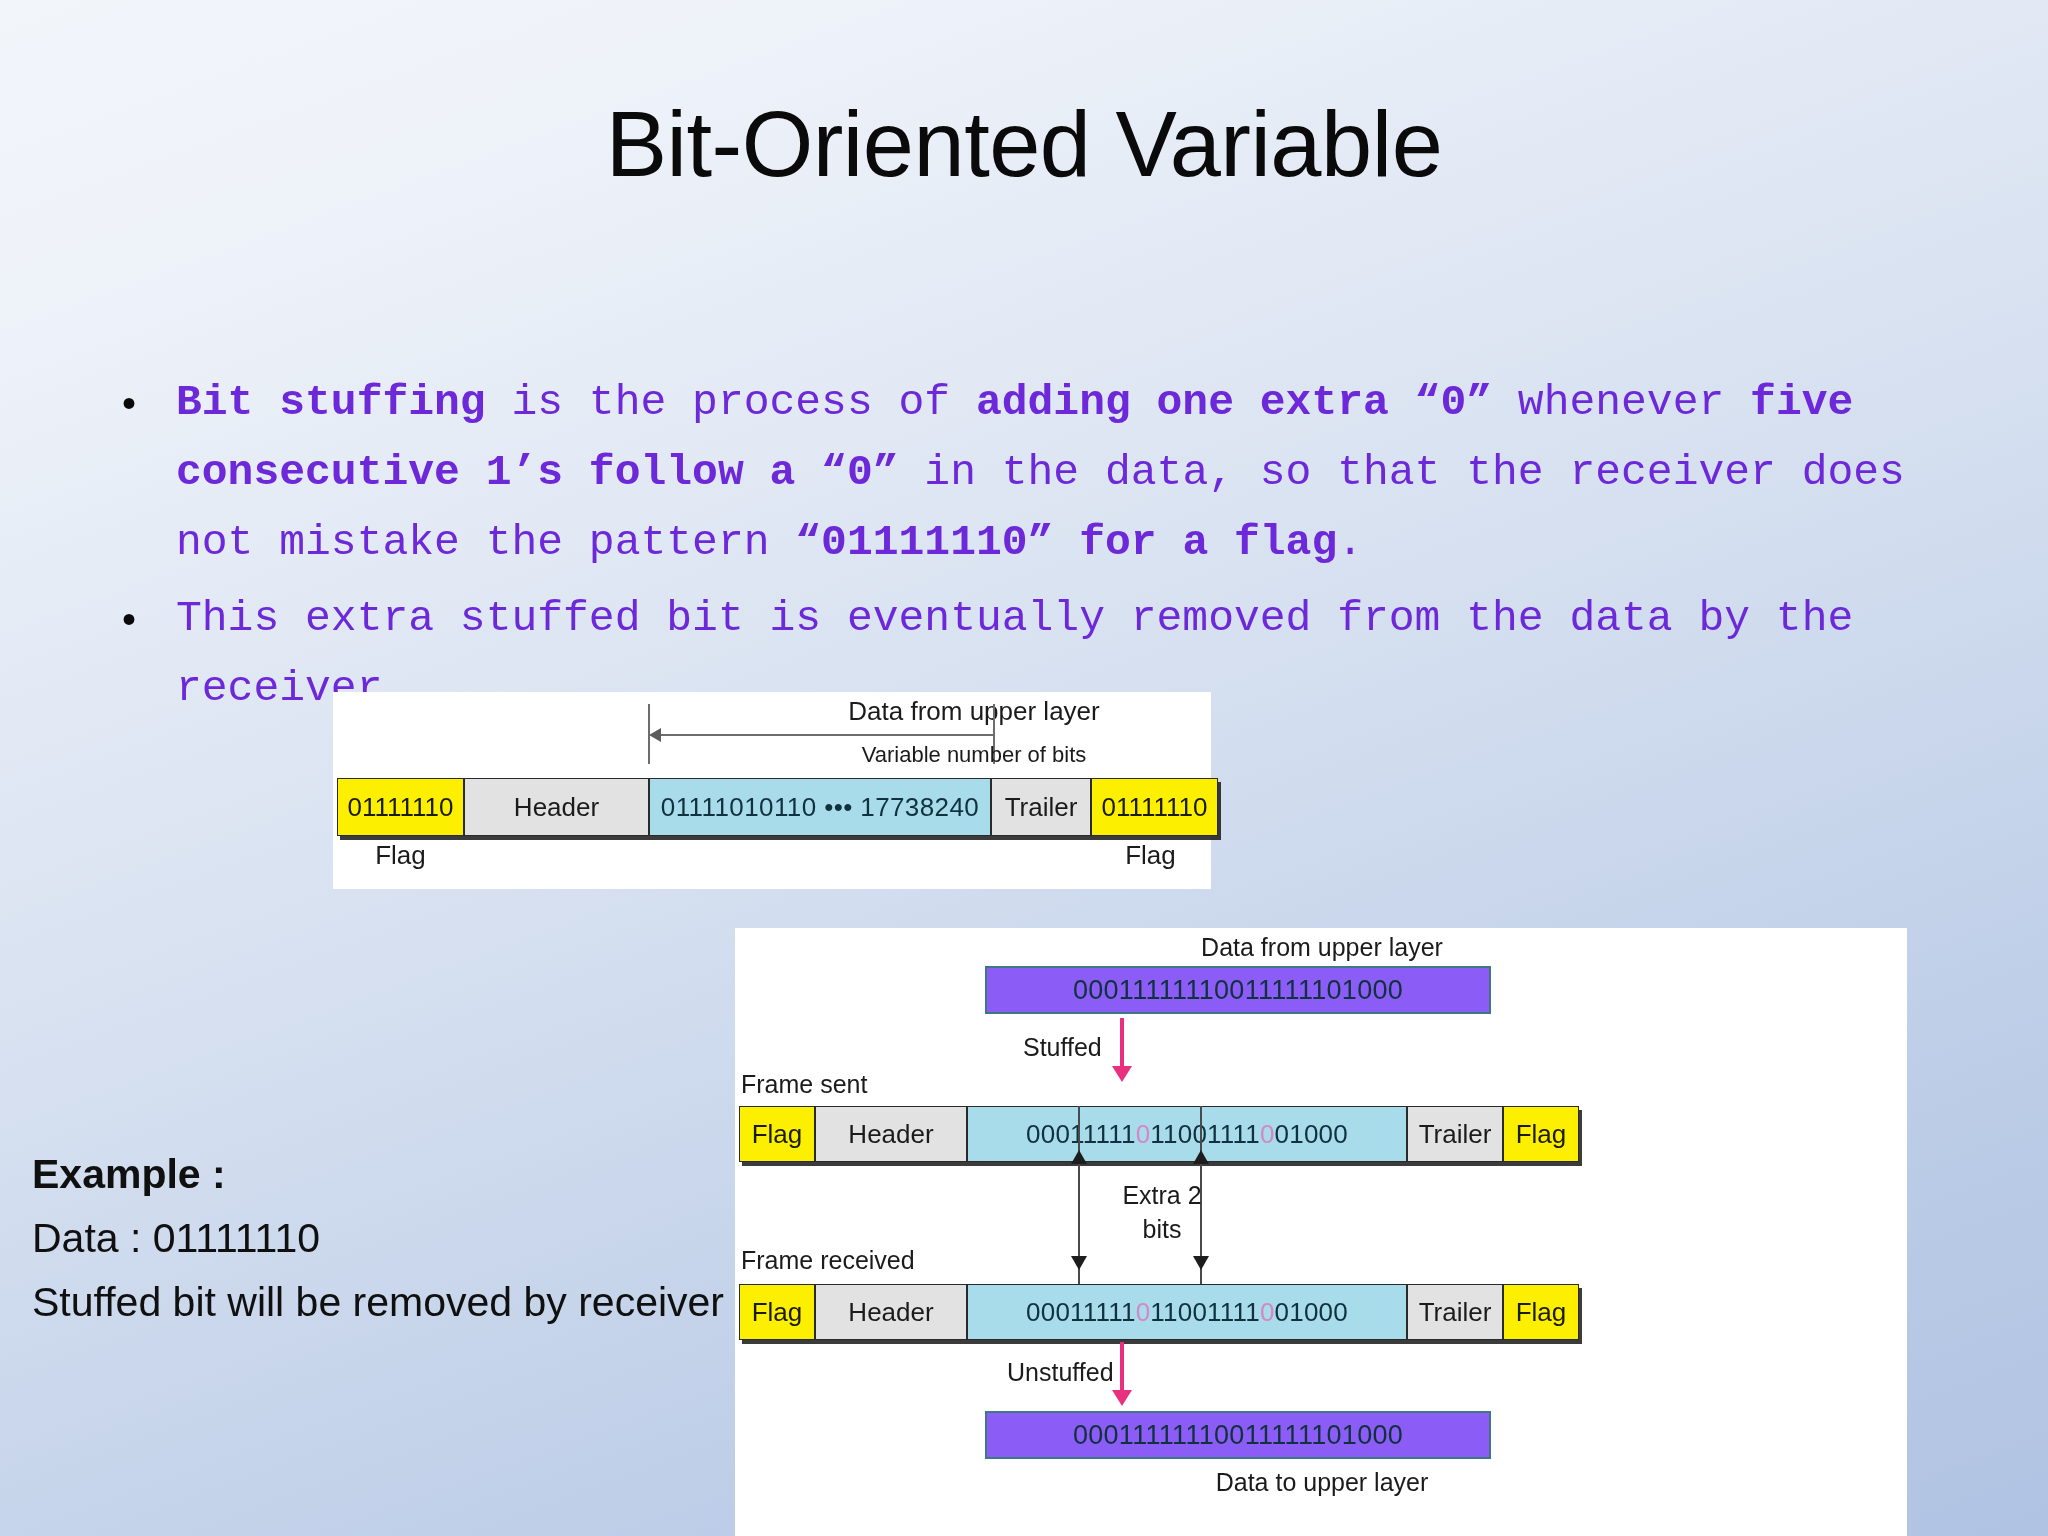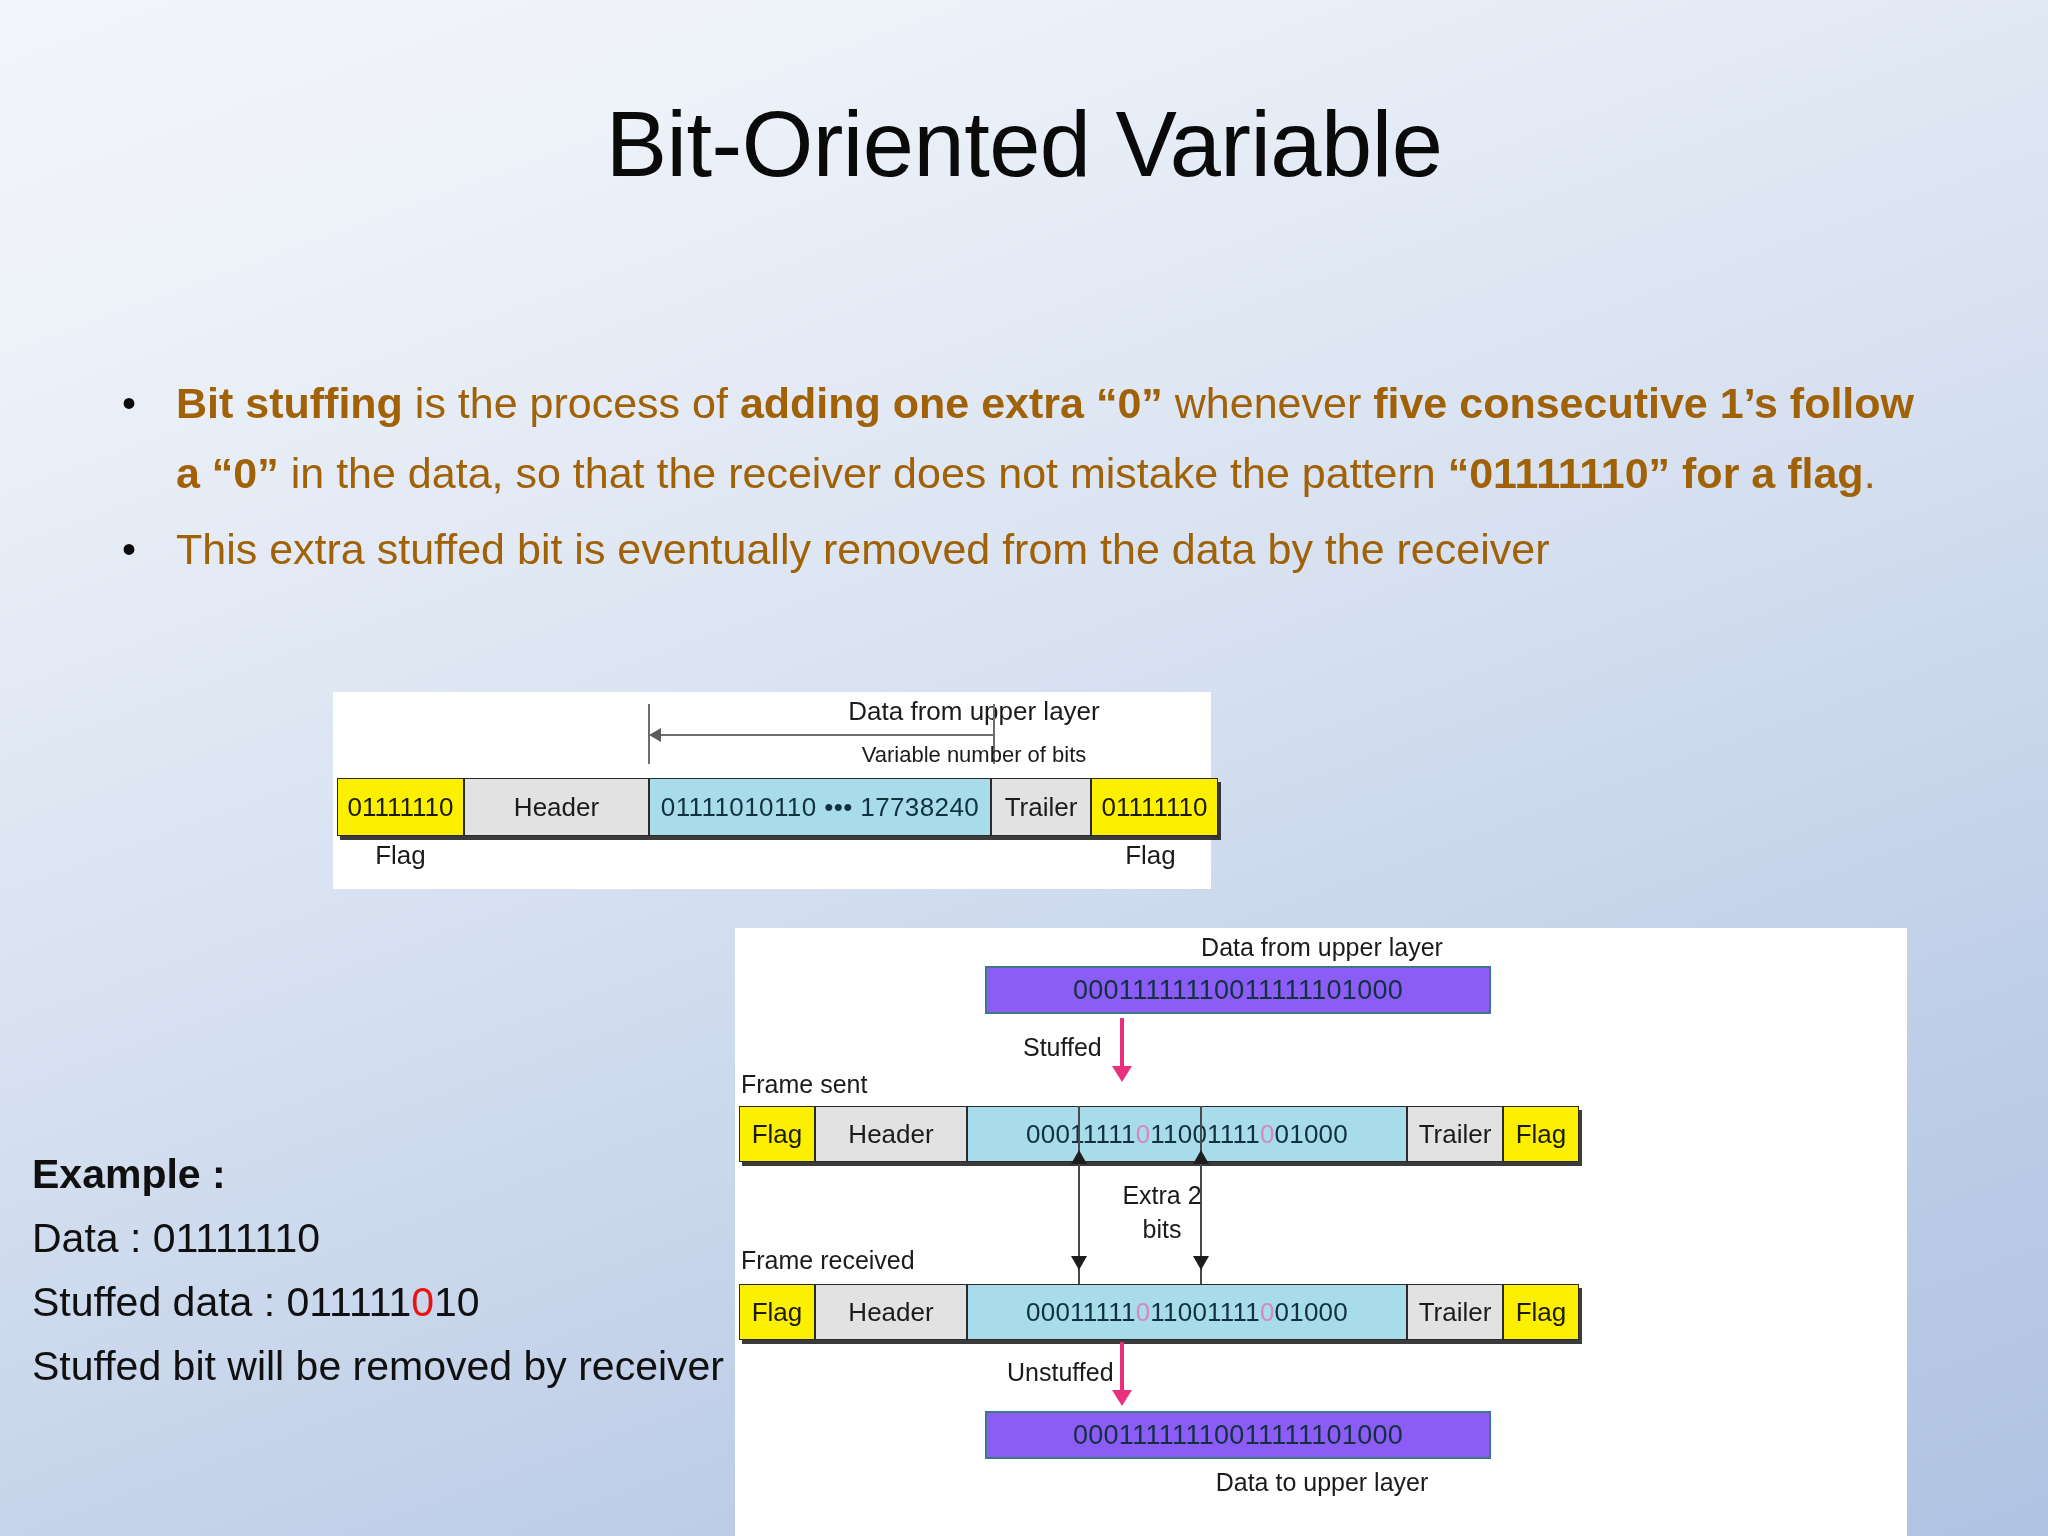--- a/index.html
+++ b/index.html
@@ -55,21 +55,22 @@
     font-size: 40px;
     line-height: 70px;
     color: #0a0a0a;
     text-align: left;
     padding-left: 14px;
   }
   .bullet-text {
     flex: 1;
     font-size: 43px;
     line-height: 70px;
-    color: #a16207;
+    color: #6d28d9;
+    font-family: Liberation Mono, monospace;
   }
   .bullet-text b { font-weight: 700; }
 
   
   .example-block {
     position: absolute;
     left: 32px;
     top: 1142px;
     width: 880px;
     font-size: 41px;
@@ -350,21 +351,20 @@
   <div class="bullet-row">
     <div class="bullet-dot">•</div>
     <div class="bullet-text">This extra stuffed bit is eventually removed from the data by the receiver</div>
   </div>
 
 </div>
 
 <div class="example-block">
   <div class="ex-head">Example :</div>
   <div><span>Data : </span><span>01111110</span></div>
-  <div><span>Stuffed data : </span><span>011111</span><span class="red-bit">0</span><span>10</span></div>
   <div>Stuffed bit will be removed by receiver</div>
 </div>
 
 <div class="fig1">
 
   <div class="fig1-top">
     <div class="fig1-dfu">Data from upper layer</div>
     <div class="fig1-tick-left"></div>
     <div class="fig1-tick-right"></div>
     <div class="fig1-arrowline"></div>

